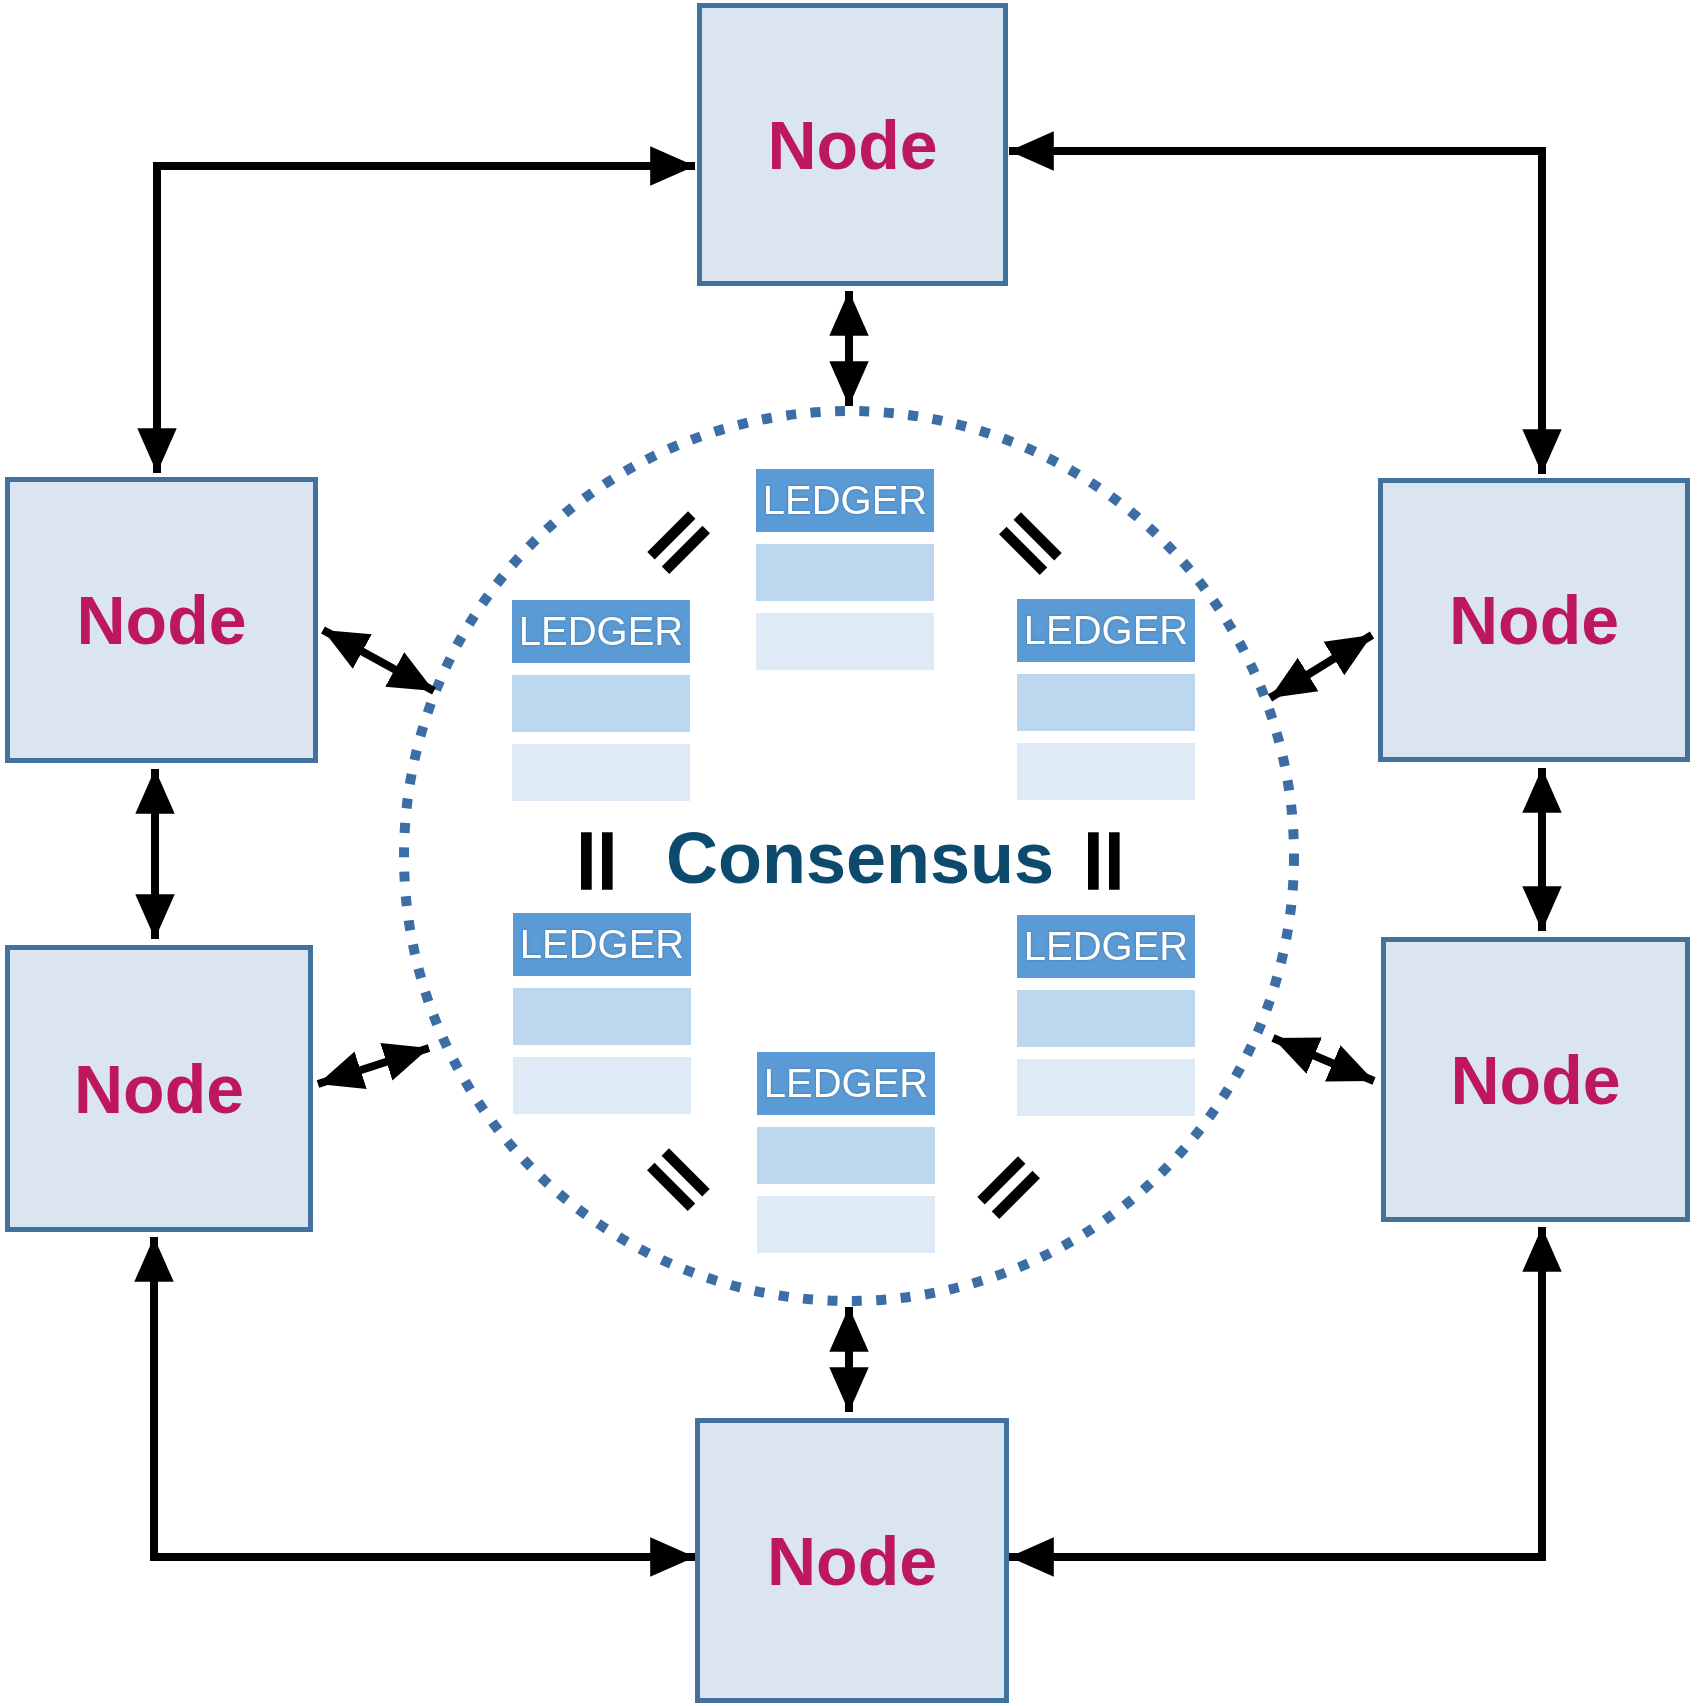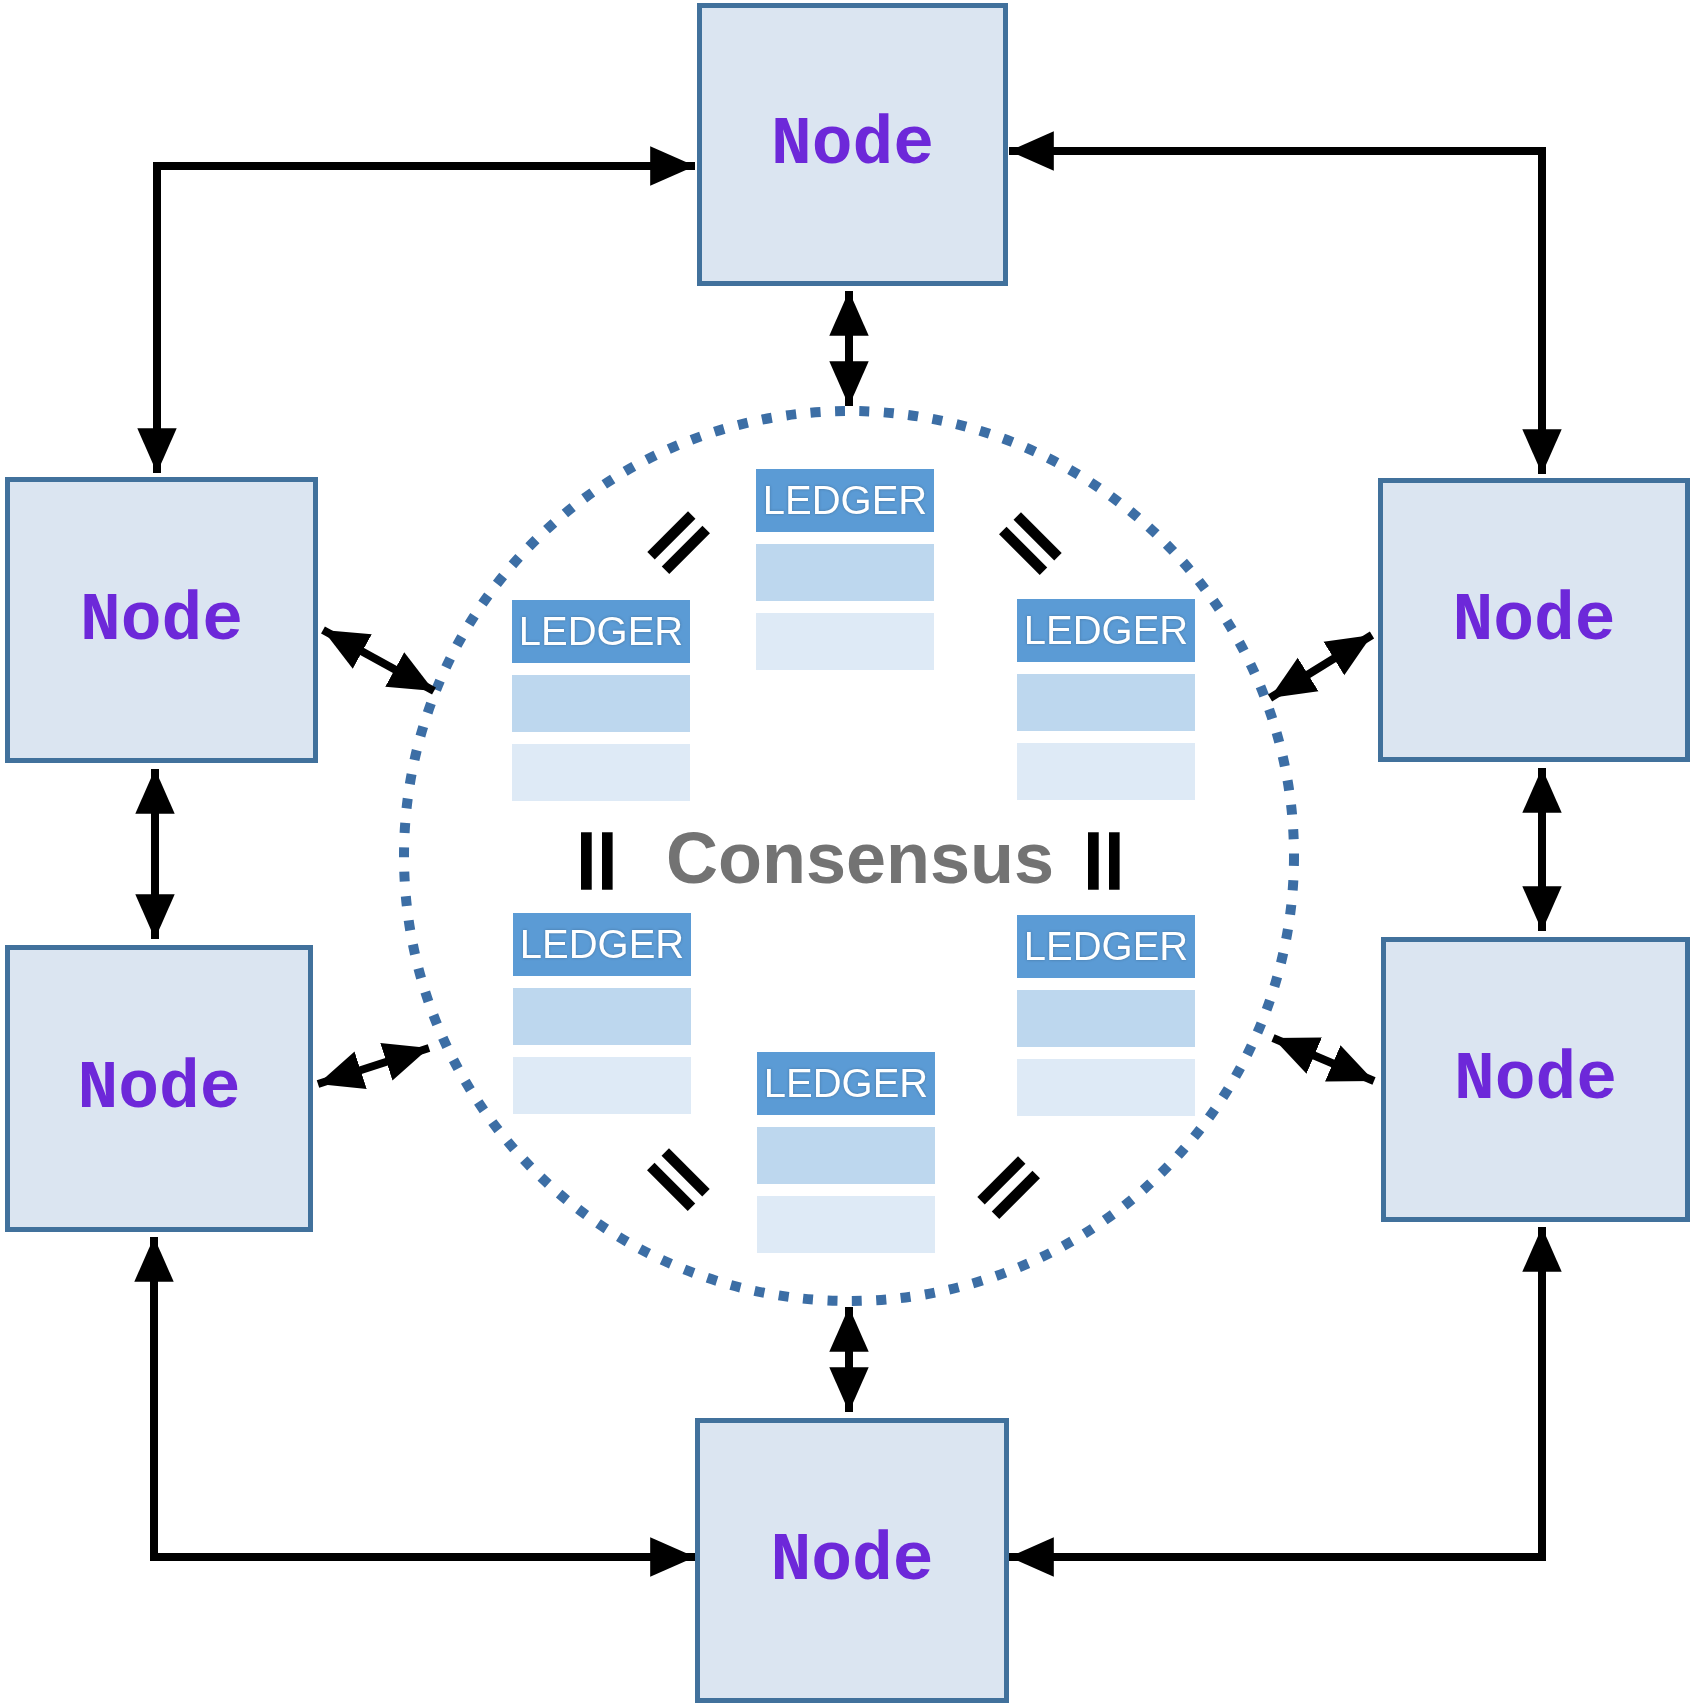--- a/index.html
+++ b/index.html
@@ -10,22 +10,22 @@
     font-family:"Liberation Sans", sans-serif;
     overflow:hidden;
   }
   
   .node-box{
     position:absolute;
     background:var(--node_fill,#dbe5f1);
     border:5px solid var(--node_border,#41719c);
     box-sizing:border-box;
     display:flex;align-items:center;justify-content:center;
-    font-weight:bold;font-size:68px;color:#6d28d9;
-    font-family:Liberation Mono, monospace;
+    font-weight:bold;font-size:68px;color:#be185d;
+    font-family:Liberation Sans, sans-serif;
   }
   #node-top         {left:697px; top:3px;    width:311px; height:283px;}
   #node-left-upper  {left:5px;   top:477px;  width:313px; height:286px;}
   #node-left-lower  {left:5px;   top:945px;  width:308px; height:287px;}
   #node-right-upper {left:1378px;top:478px;  width:312px; height:284px;}
   #node-right-lower {left:1381px;top:937px;  width:309px; height:285px;}
   #node-bottom      {left:695px; top:1418px; width:314px; height:285px;}
 
   
   .ledger{position:absolute;width:178px;}
@@ -57,21 +57,21 @@
   #eq-top-right   {left:982px; top:492px;  transform:rotate(45deg);}
   #eq-mid-left    {left:549px; top:811px;  transform:rotate(90deg);}
   #eq-mid-right   {left:1056px;top:811px;  transform:rotate(90deg);}
   #eq-bottom-left {left:630px; top:1128px; transform:rotate(45deg);}
   #eq-bottom-right{left:957px; top:1136px; transform:rotate(-45deg);}
 
   
   #consensus-label{
     position:absolute;left:560px;top:812px;width:600px;height:92px;
     display:flex;align-items:center;justify-content:center;
-    font-weight:bold;font-size:72px;color:#737373;
+    font-weight:bold;font-size:72px;color:#0c4a6e;
     font-family:"Liberation Sans", sans-serif;
   }
 
   
   #connections{position:absolute;left:0;top:0;width:1698px;height:1706px;}
   .conn{stroke:var(--arrow,#000000);stroke-width:8;fill:none;}
   .arrowhead{fill:var(--arrow,#000000);}
   .consensus-circle{
     fill:none;
     stroke:var(--circle_dot,#3c6ea5);

